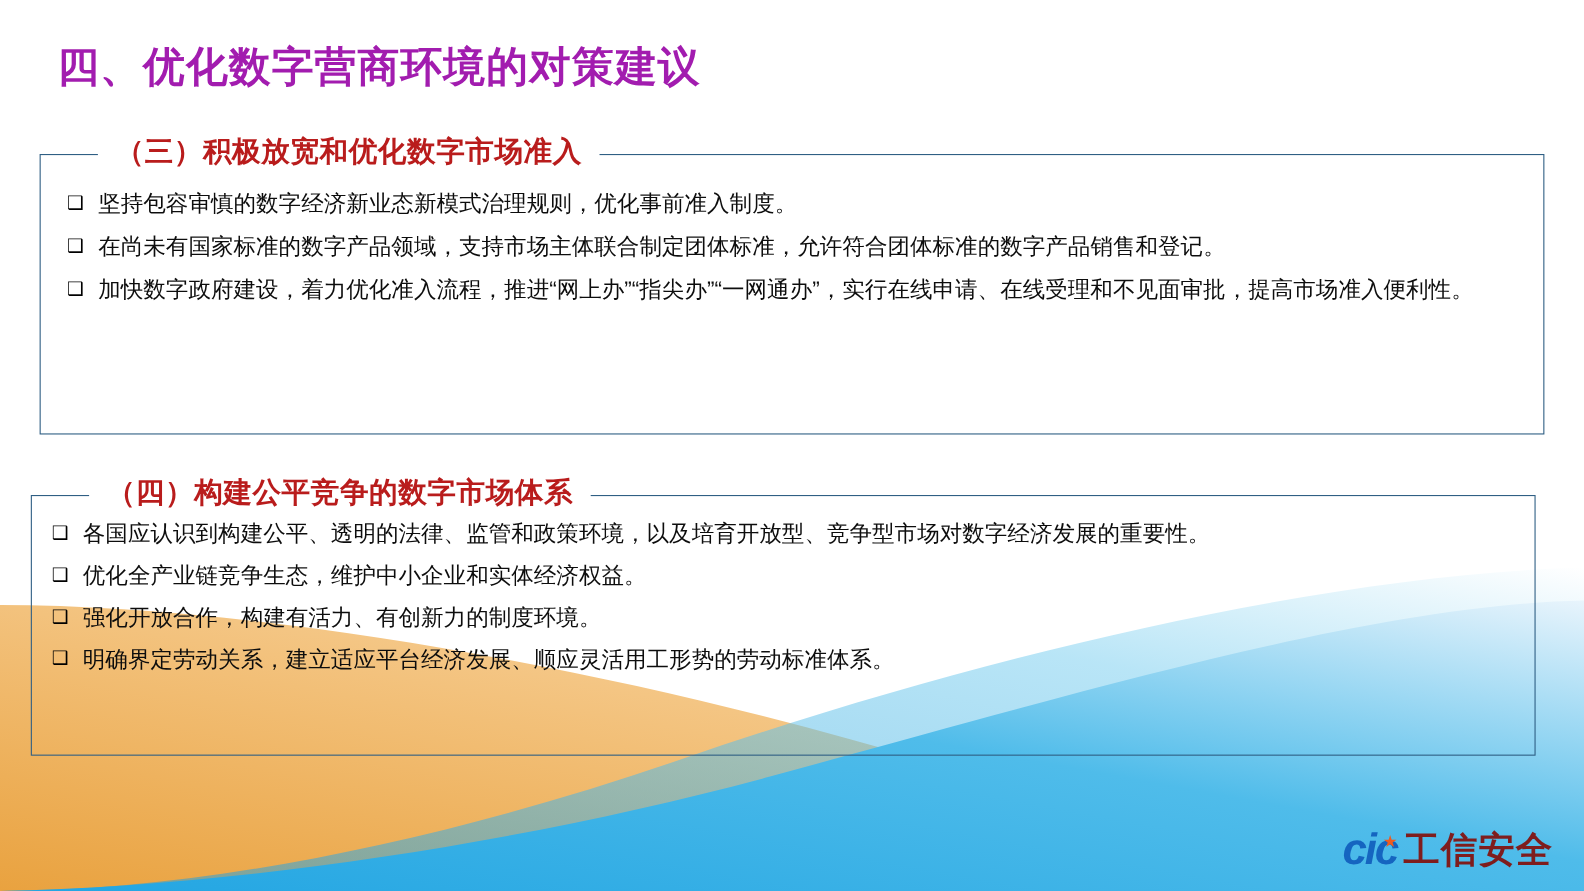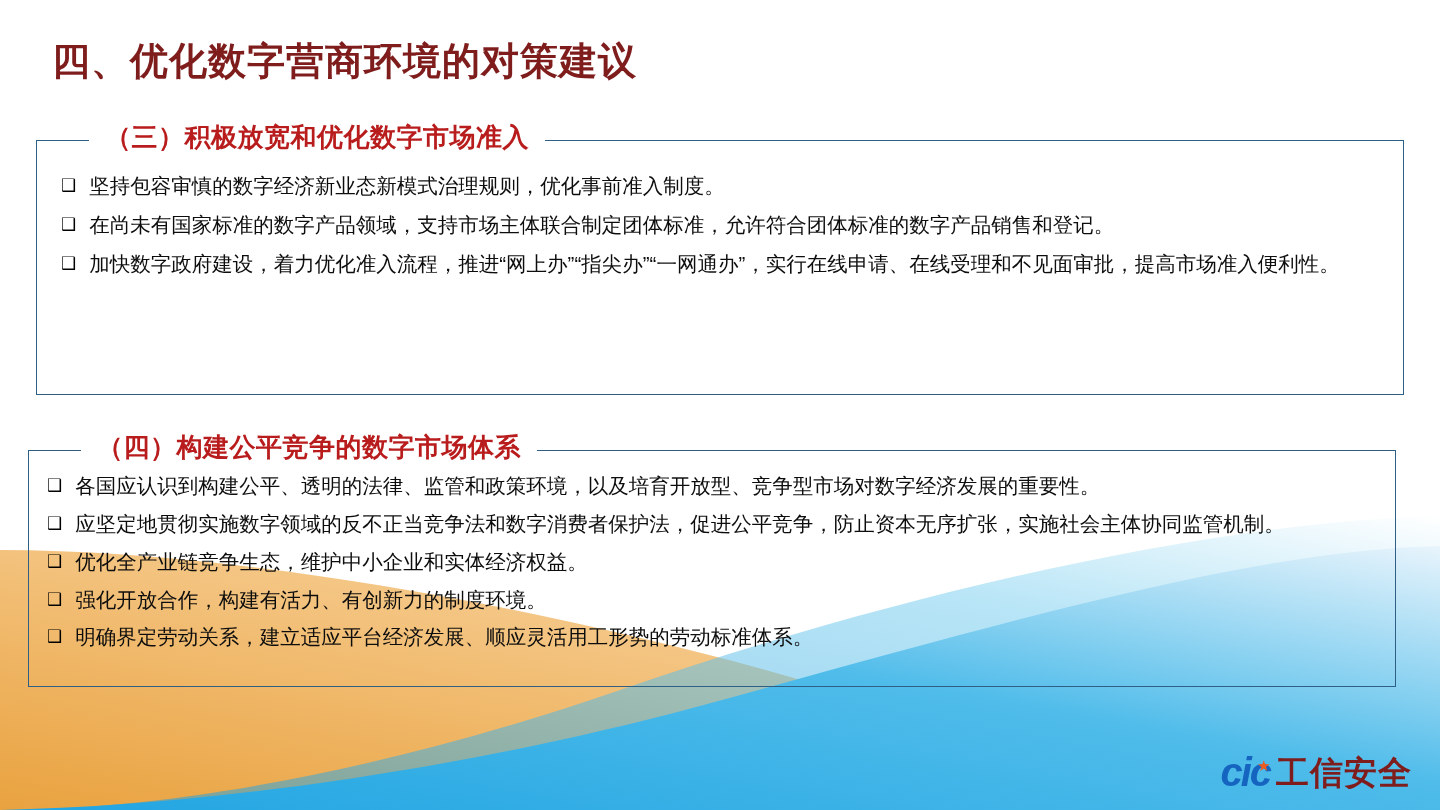--- a/index.html
+++ b/index.html
@@ -29,21 +29,21 @@
     pointer-events: none;
   }
 
   
   .slide-title {
     position: absolute;
     left: 52px;
     top: 36px;
     font-size: 38px;
     font-weight: bold;
-    color: #7f1d1d;
+    color: #a21caf;
     letter-spacing: 1px;
     z-index: 3;
     white-space: nowrap;
   }
 
   
   .section {
     position: absolute;
     z-index: 3;
     border: 1px solid #2f5f84;
@@ -198,23 +198,20 @@
     </div>
   </div>
 
   <div class="section" id="section-2">
     <div class="section-legend">（四）构建公平竞争的数字市场体系</div>
     <div class="section-body">
       <div class="bullet">
         <span class="bullet-marker">❑</span><span class="bullet-text">各国应认识到构建公平、透明的法律、监管和政策环境，以及培育开放型、竞争型市场对数字经济发展的重要性。</span>
       </div>
       <div class="bullet">
-        <span class="bullet-marker">❑</span><span class="bullet-text">应坚定地贯彻实施数字领域的反不正当竞争法和数字消费者保护法，促进公平竞争，防止资本无序扩张，实施社会主体协同监管机制。</span>
-      </div>
-      <div class="bullet">
         <span class="bullet-marker">❑</span><span class="bullet-text">优化全产业链竞争生态，维护中小企业和实体经济权益。</span>
       </div>
       <div class="bullet">
         <span class="bullet-marker">❑</span><span class="bullet-text">强化开放合作，构建有活力、有创新力的制度环境。</span>
       </div>
       <div class="bullet">
         <span class="bullet-marker">❑</span><span class="bullet-text">明确界定劳动关系，建立适应平台经济发展、顺应灵活用工形势的劳动标准体系。</span>
       </div>
     </div>
   </div>

